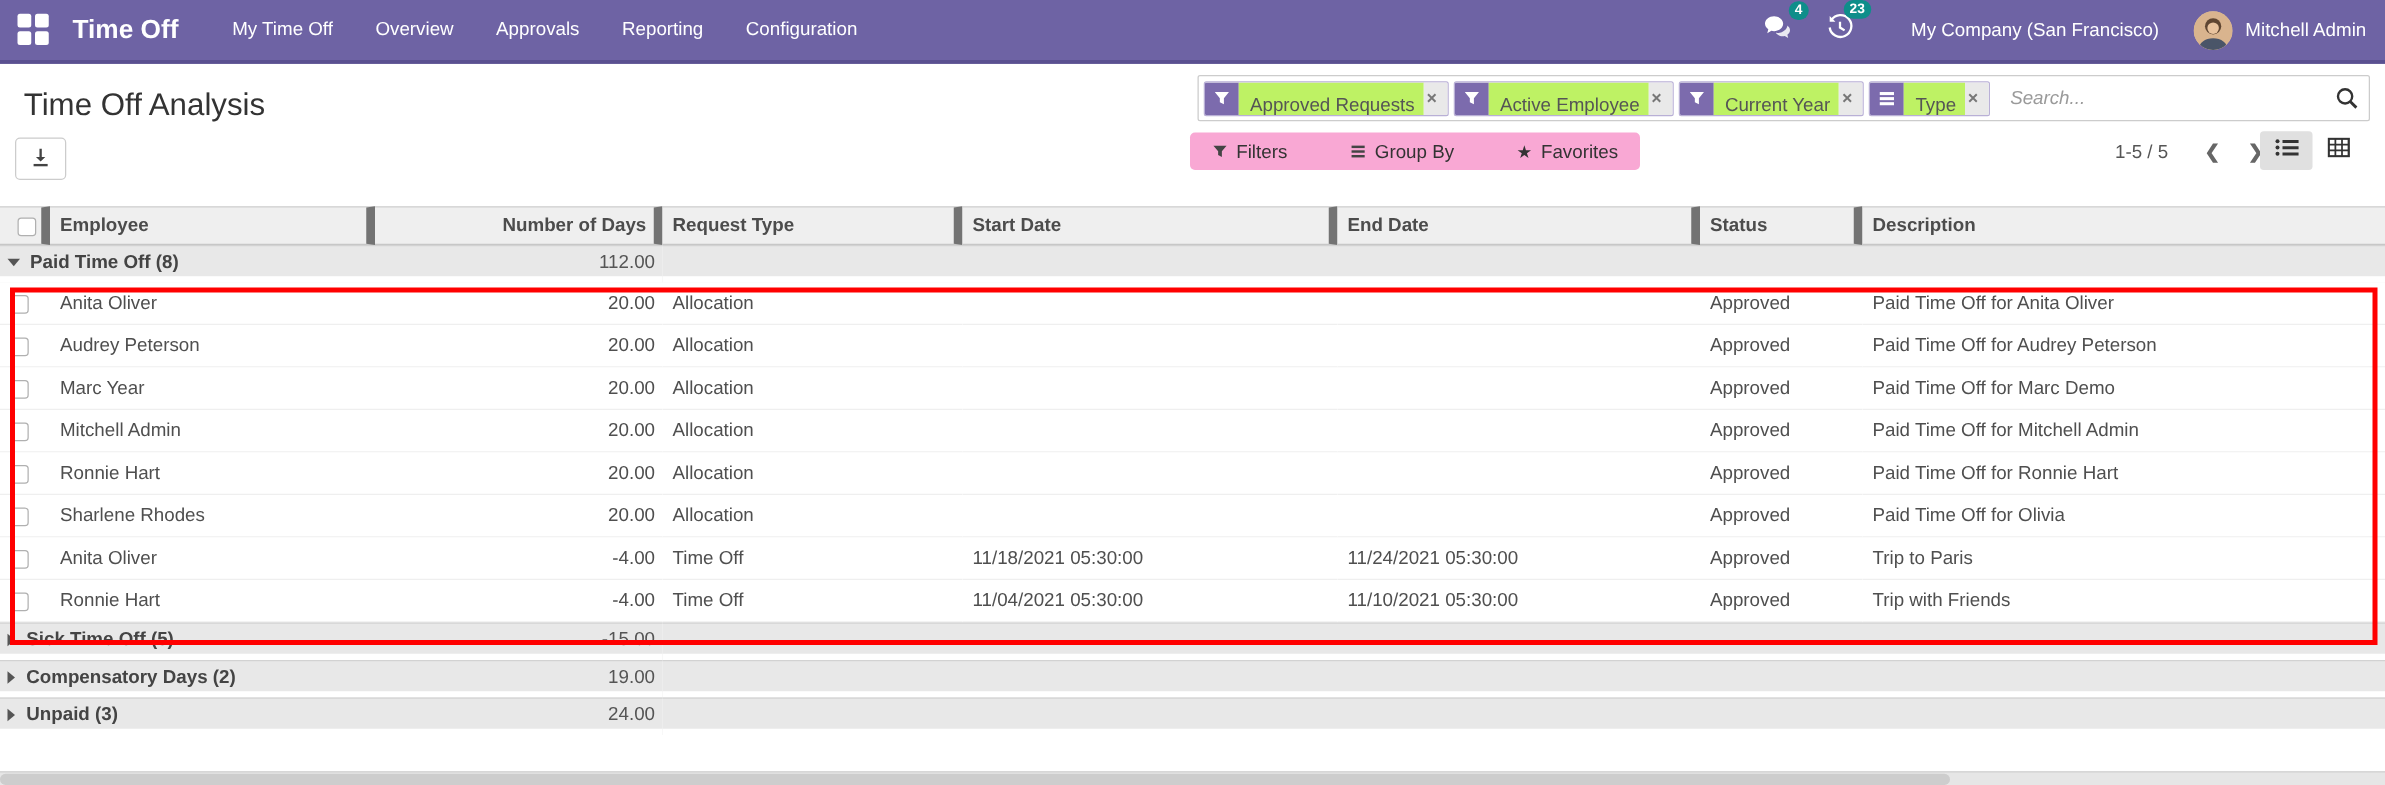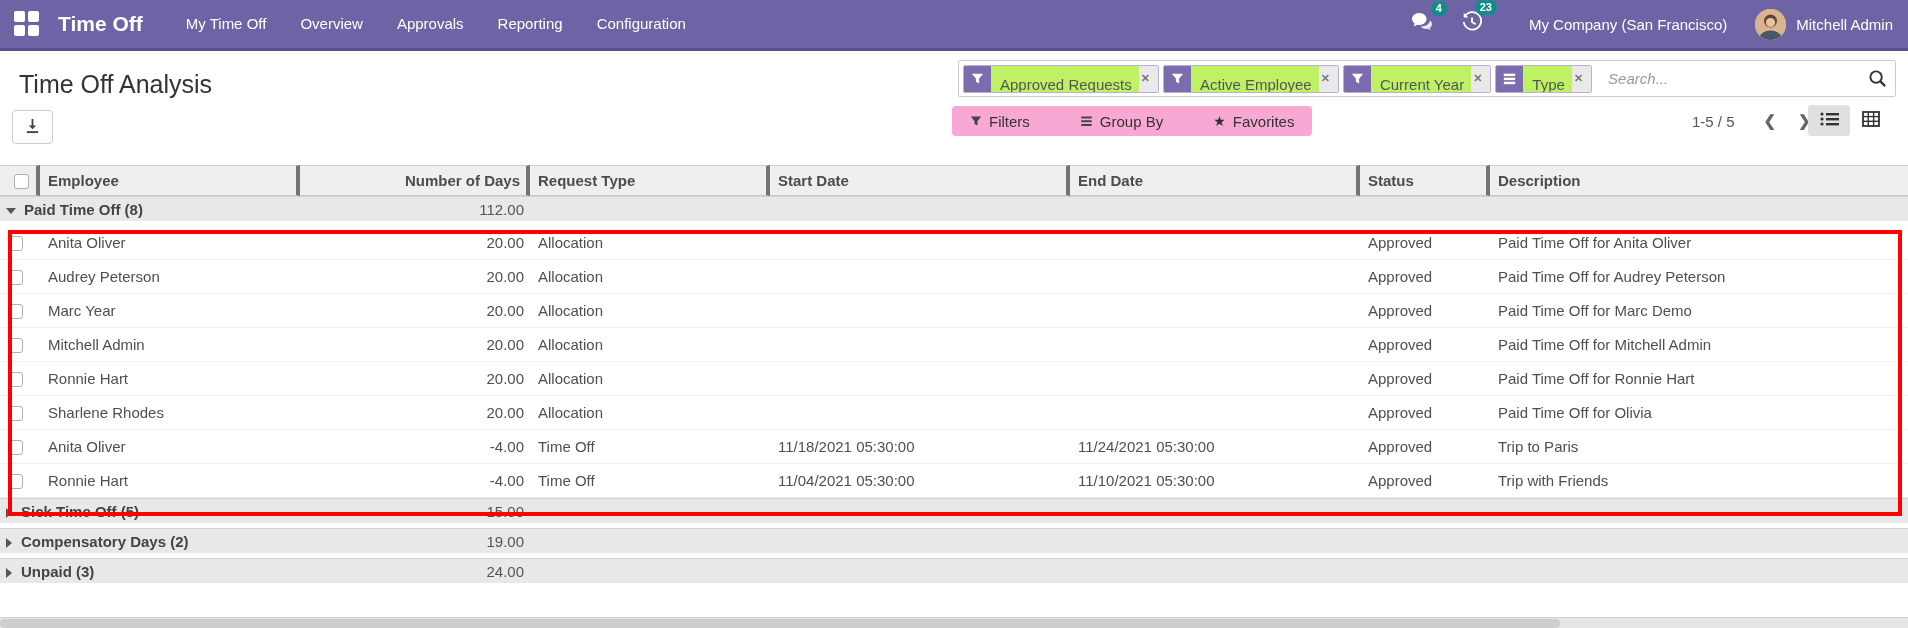--- a/index.html
+++ b/index.html
@@ -60,21 +60,21 @@
   .pager-text{font-size:15px;color:#555;margin-right:18px;}
   .pg-arrow{font-size:15px;color:#666;font-weight:bold;padding:0 11px;cursor:pointer;}
   .view-switcher{position:absolute;left:1808px;top:105px;display:flex;}
   .vs-btn{width:42px;height:31px;display:flex;align-items:center;justify-content:center;color:#333;cursor:pointer;border-radius:3px;}
   .vs-btn.active{background:#e0e0e0;}
   
   .table-wrap{position:absolute;top:165px;left:0;width:1908px;}
   table{width:1908px;border-collapse:separate;border-spacing:0;table-layout:fixed;font-size:15px;color:#555;}
   thead th{
     height:31px;background:#efefef;font-weight:bold;color:#4c4c4c;text-align:left;
-    padding:0 6px 0 8px;border-top:1px solid #cfcfcf;border-bottom:1px solid #c7c7c7;border-right:4px solid #737373;
+    padding:0 6px 0 8px;border-top:1px solid #cfcfcf;border-bottom:1px solid #c7c7c7;border-right:7px solid #737373;
     white-space:nowrap;overflow:hidden;
   }
   thead th:last-child{border-right:none;}
   th.num,td.num{text-align:right;padding-right:6px;}
   .cbx{display:inline-block;width:15px;height:15px;border:1px solid #b0b0b0;border-radius:3px;background:#fff;vertical-align:middle;cursor:pointer;}
   th.cbx-col,td.cbx-col{padding-left:14px;}
   tr.group-row td{
     height:30px;background:#e8e8e8;border-top:1px solid #d2d2d2;border-bottom:5px solid #fff;
     font-weight:bold;color:#444;cursor:pointer;white-space:nowrap;
   }

